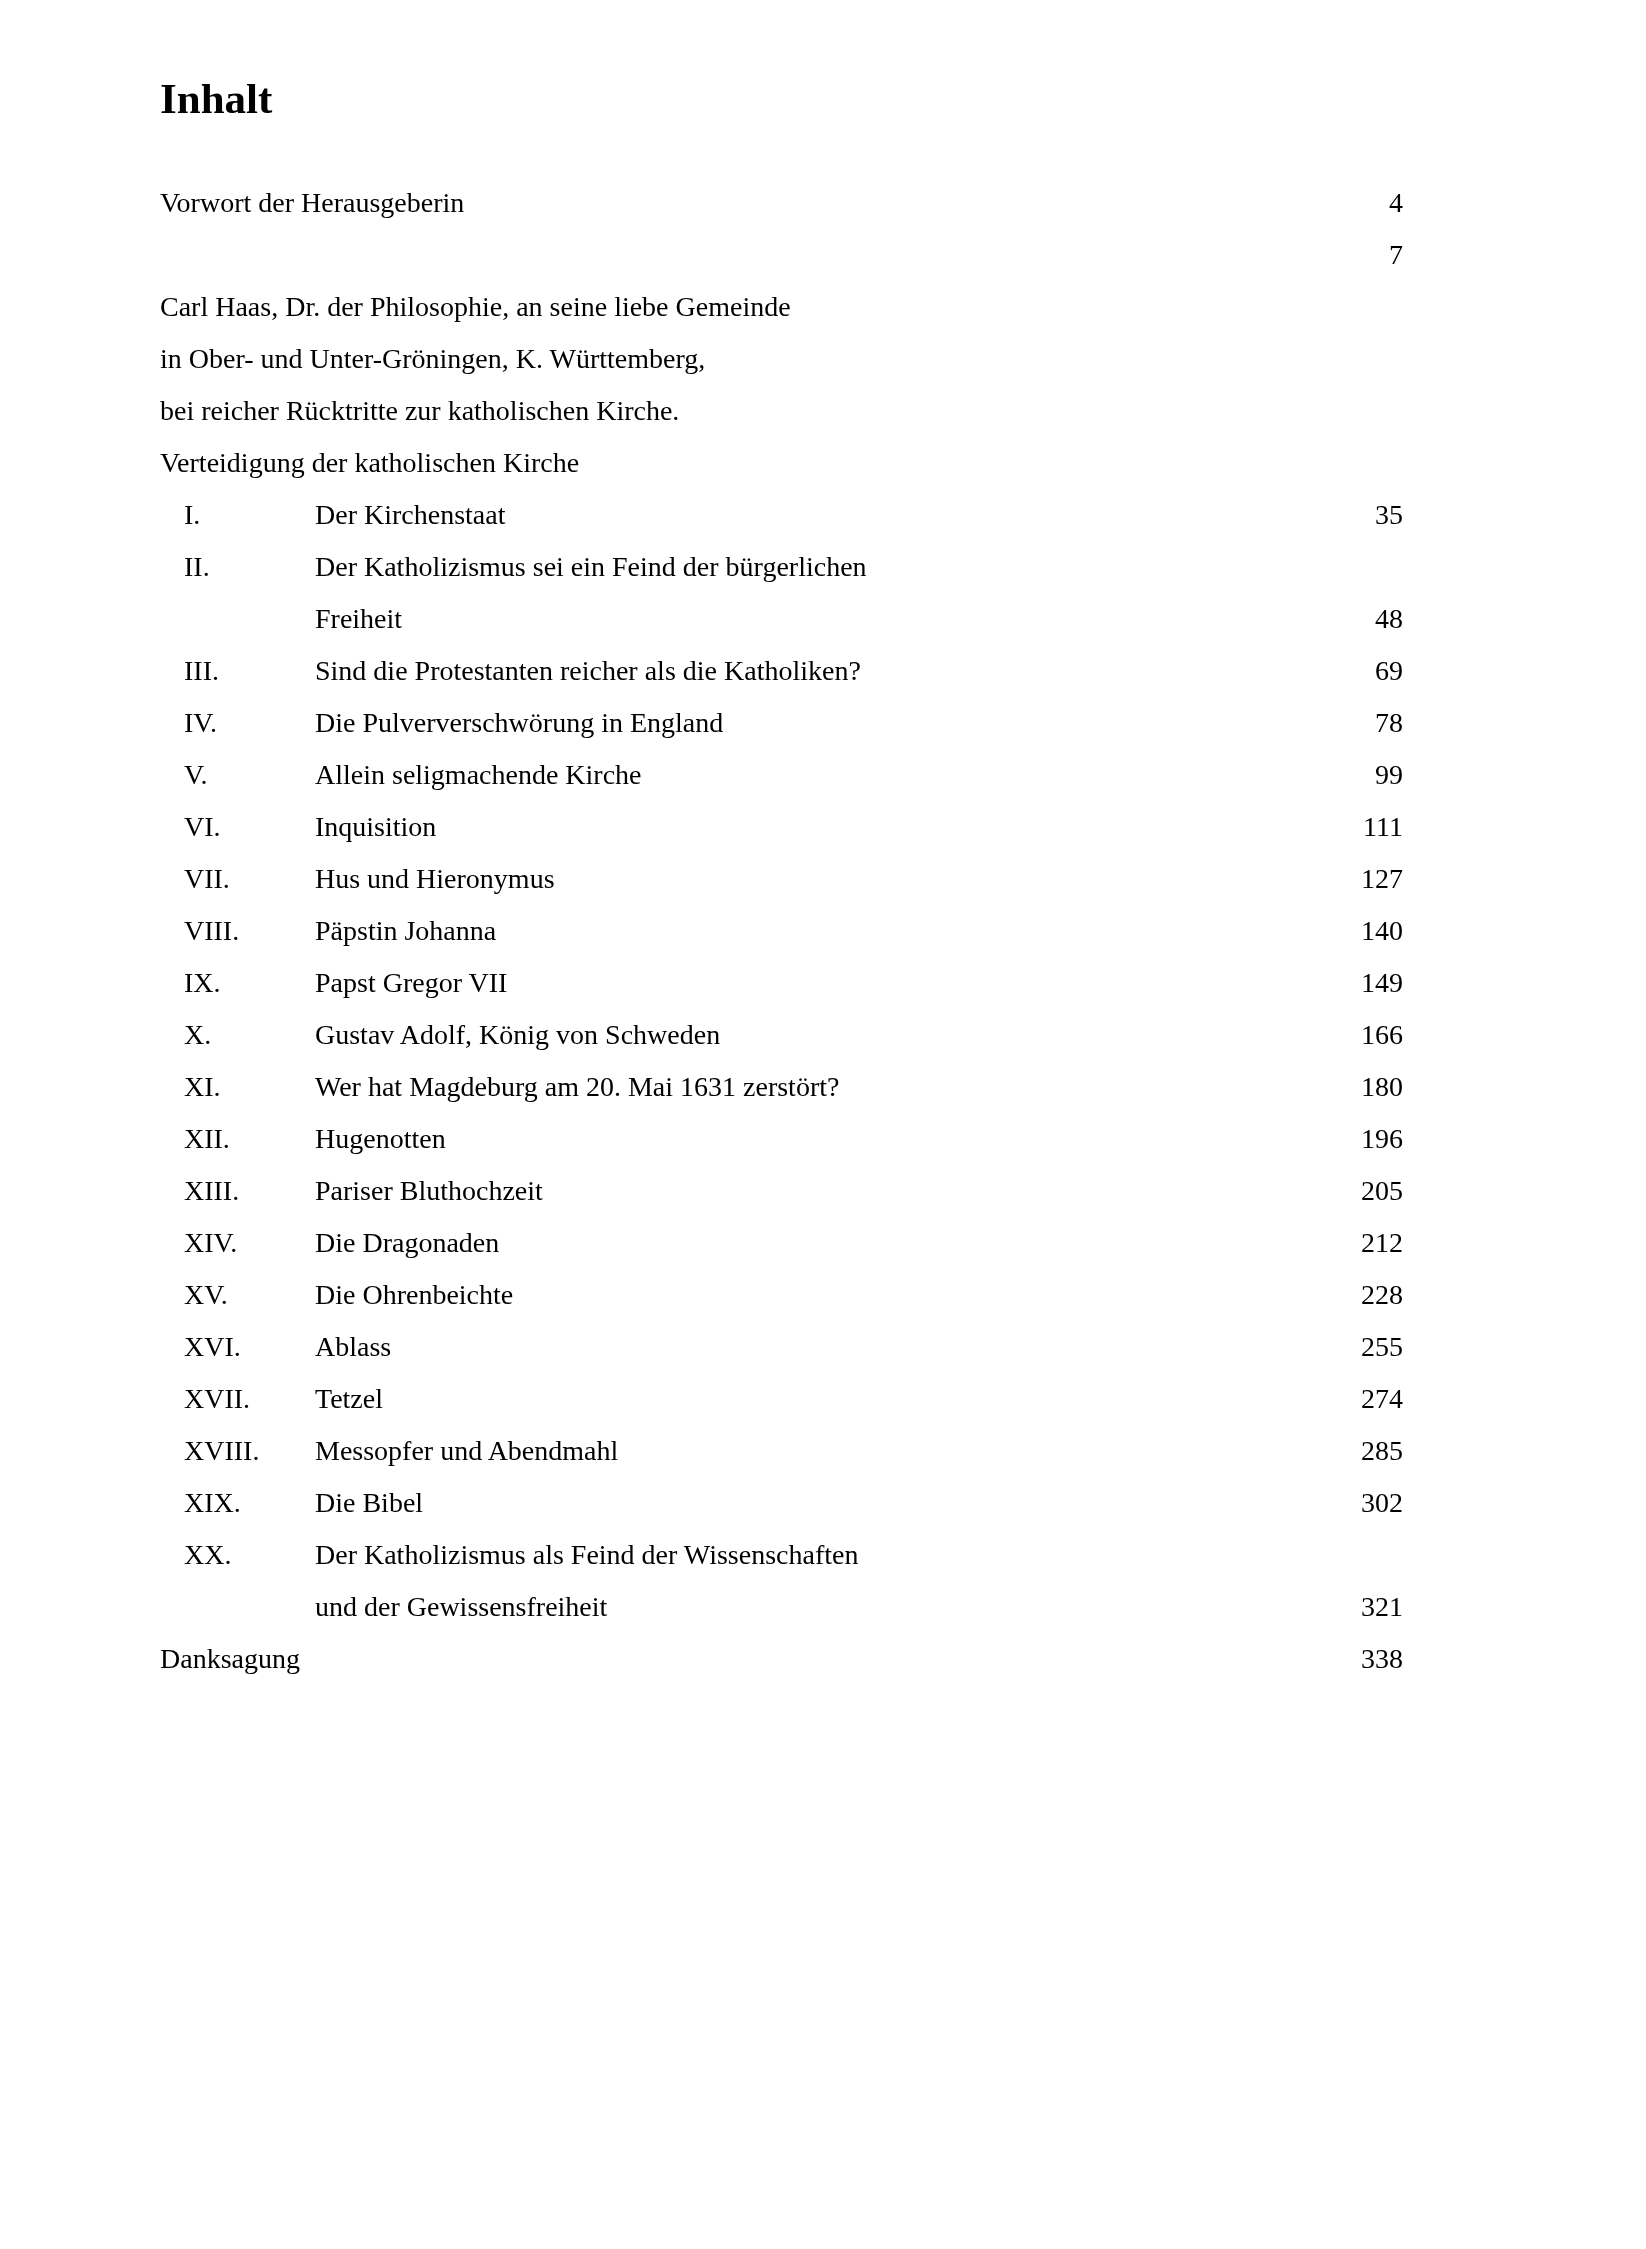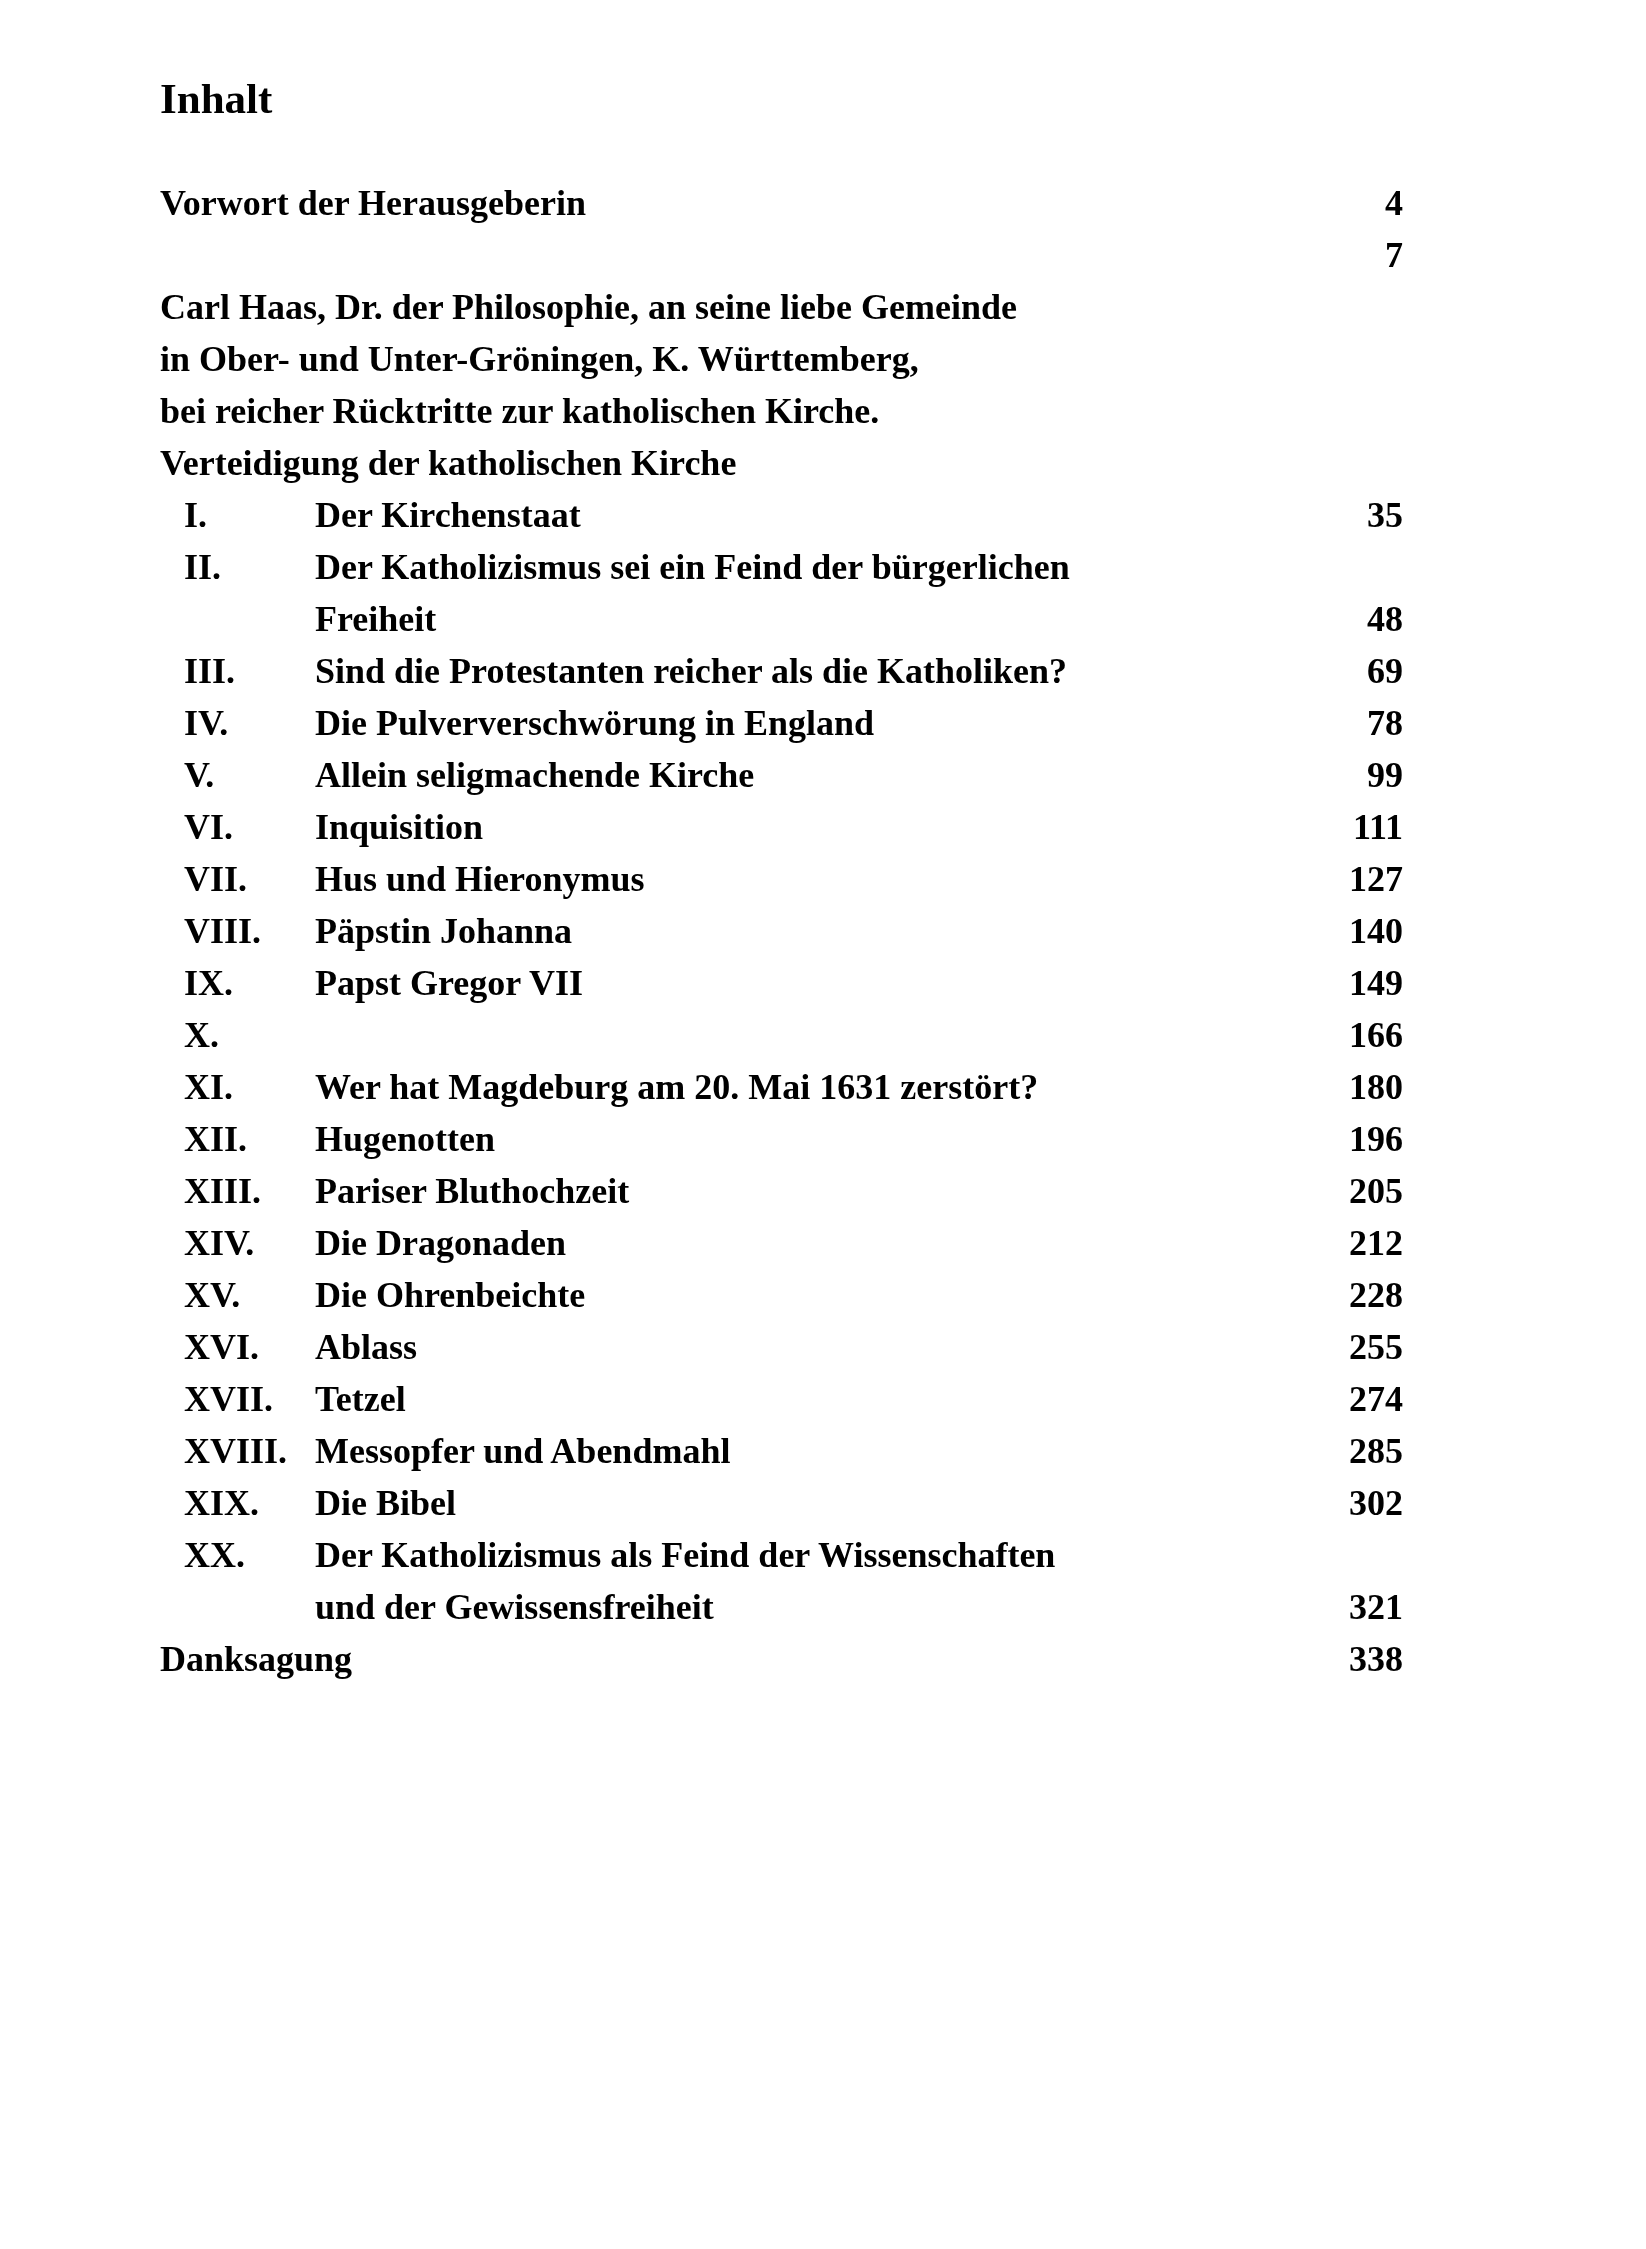--- a/index.html
+++ b/index.html
@@ -29,23 +29,22 @@
     font-weight: bold;
     letter-spacing: 0;
   }
   .toc {
     margin-top: 54px;
   }
   .toc-row {
     display: flex;
     align-items: flex-start;
     line-height: 52px;
-    font-size: 36px;
+    font-size: 28px;
     white-space: nowrap;
-    font-weight: bold;
   }
   .toc-row .num {
     box-sizing: border-box;
     flex: 0 0 155px;
     width: 155px;
     padding-left: 24px;
   }
   .toc-row .txt {
     flex: 0 1 auto;
   }
@@ -152,20 +151,21 @@
   </div>
 
   <div class="toc-row row--roman">
     <span class="num">IX.</span>
     <span class="txt">Papst Gregor VII</span>
     <span class="pg">149</span>
   </div>
 
   <div class="toc-row row--roman">
     <span class="num">X.</span>
+    <span class="txt">Gustav Adolf, König von Schweden</span>
     <span class="pg">166</span>
   </div>
 
   <div class="toc-row row--roman">
     <span class="num">XI.</span>
     <span class="txt">Wer hat Magdeburg am 20. Mai 1631 zerstört?</span>
     <span class="pg">180</span>
   </div>
 
   <div class="toc-row row--roman">

